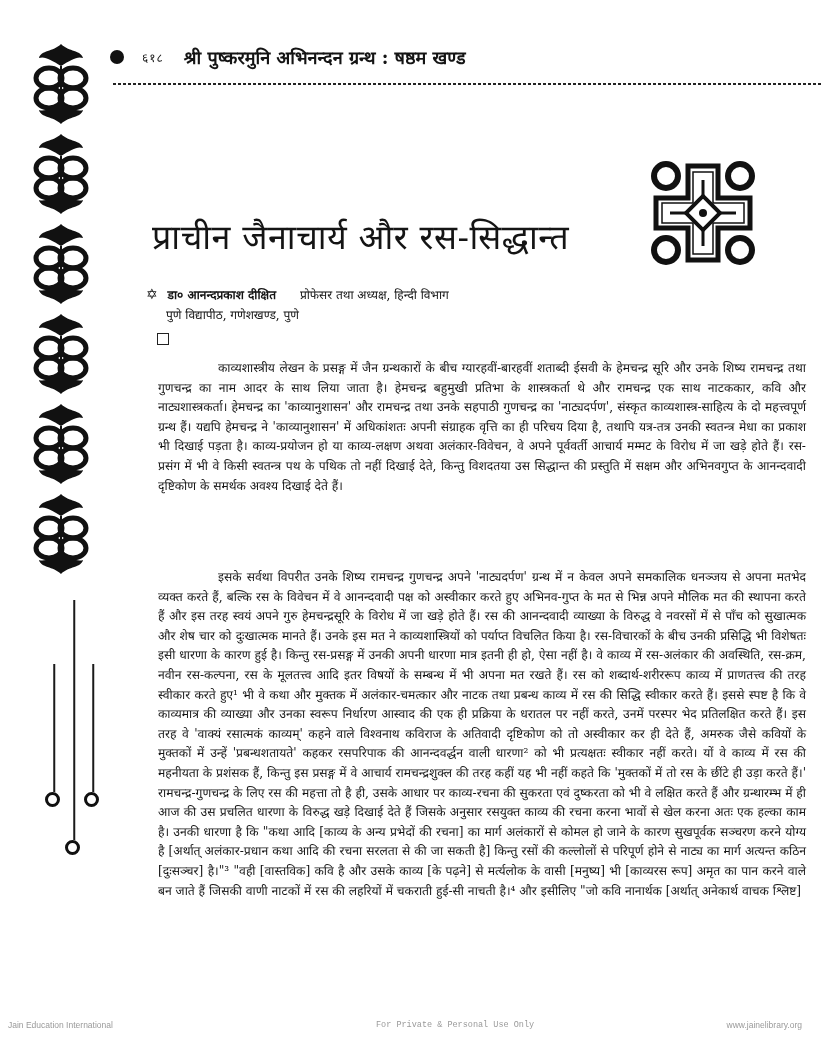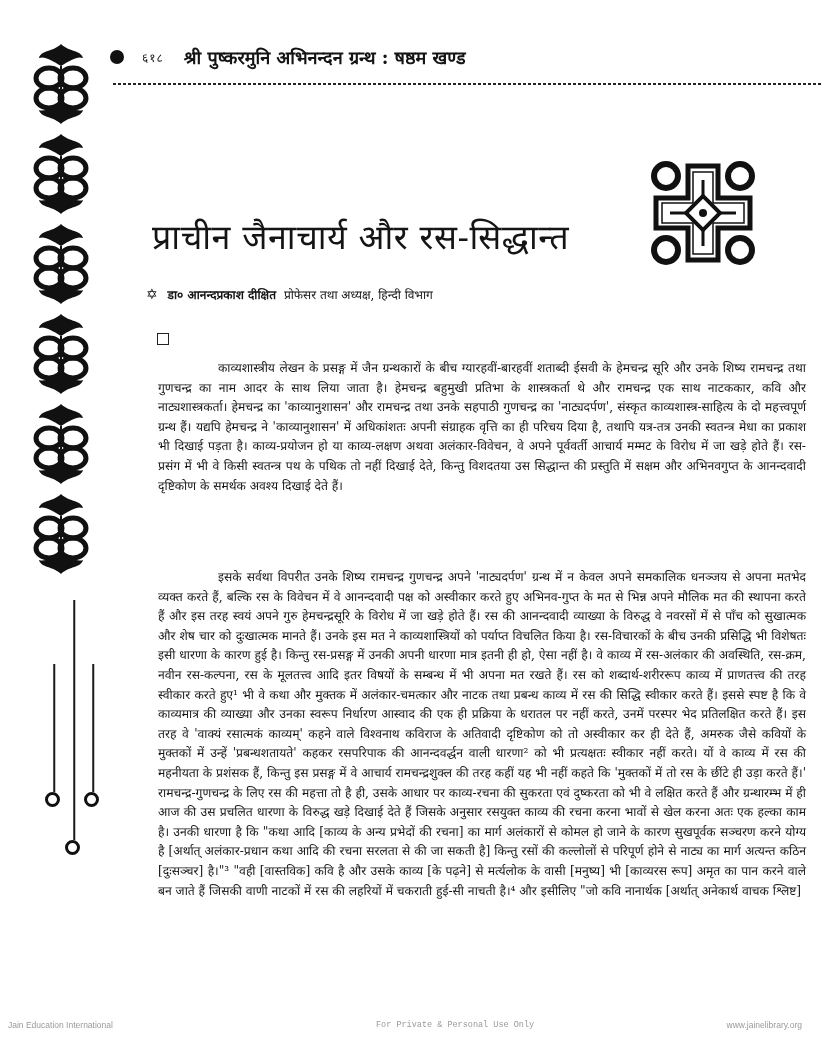--- a/index.html
+++ b/index.html
@@ -14,21 +14,21 @@
   .header .bullet { width: 14px; height: 14px; background: #111; border-radius: 50%; margin-right: 18px; }
   .header .page-no { font-size: 12px; margin-right: 20px; letter-spacing: 1px; }
   .header .running { font-size: 18px; font-weight: bold; }
   .dotted-rule { position: absolute; left: 112px; top: 82px; width: 710px; height: 4px;
     background-image: radial-gradient(circle, #222 1.2px, transparent 1.4px);
     background-size: 5px 4px; }
   .title { position: absolute; left: 152px; top: 190px; font-size: 34px; font-weight: normal; letter-spacing: 0.5px; white-space: nowrap; }
   .title-ornament { position: absolute; left: 648px; top: 158px; width: 110px; height: 110px; }
   .author-block { position: absolute; left: 146px; top: 284px; font-size: 12px; line-height: 20px; }
   .author-block .star { font-size: 14px; margin-right: 6px; }
-  .author-block .name { font-weight: bold; margin-right: 4px; text-align: center; }
+  .author-block .name { font-weight: bold; margin-right: 20px; text-align: center; }
   .author-block .line2 { padding-left: 20px; }
   .checkbox-mark { position: absolute; left: 157px; top: 333px; width: 10px; height: 10px; border: 1.5px solid #222; }
   .body-text { position: absolute; left: 146px; width: 672px; font-size: 12.2px; line-height: 19.6px; text-align: justify; text-align-last: left; }
   .para { margin: 12px; text-indent: 60px; }
   .para1 { top: 347px; }
   .para2 { top: 556px; }
   .footer { position: absolute; top: 1020px; left: 0; width: 828px; font-family: "Liberation Sans", sans-serif; font-size: 8.5px; color: #9a9a9a; }
   .footer .left { position: absolute; left: 8px; }
   .footer .center { position: absolute; left: 376px; font-family: Liberation Mono, monospace; }
   .footer .right { position: absolute; right: 26px; }
@@ -129,20 +129,21 @@
   <line x1="22" y1="55" x2="40" y2="55" stroke="#111" stroke-width="3"></line>
   <line x1="70" y1="55" x2="88" y2="55" stroke="#111" stroke-width="3"></line>
 </svg>
 
 <div class="author-block">
   <div>
     <span class="star">✡</span>
     <span class="name">डा० आनन्दप्रकाश दीक्षित</span>
     <span>प्रोफेसर तथा अध्यक्ष, हिन्दी विभाग</span>
   </div>
+  <div class="line2">पुणे विद्यापीठ, गणेशखण्ड, पुणे</div>
 </div>
 <div class="checkbox-mark"></div>
 
 <div class="body-text para1">
   <p class="para">काव्यशास्त्रीय लेखन के प्रसङ्ग में जैन ग्रन्थकारों के बीच ग्यारहवीं-बारहवीं शताब्दी ईसवी के हेमचन्द्र सूरि और उनके शिष्य रामचन्द्र तथा गुणचन्द्र का नाम आदर के साथ लिया जाता है। हेमचन्द्र बहुमुखी प्रतिभा के शास्त्रकर्ता थे और रामचन्द्र एक साथ नाटककार, कवि और नाट्यशास्त्रकर्ता। हेमचन्द्र का 'काव्यानुशासन' और रामचन्द्र तथा उनके सहपाठी गुणचन्द्र का 'नाट्यदर्पण', संस्कृत काव्यशास्त्र-साहित्य के दो महत्त्वपूर्ण ग्रन्थ हैं। यद्यपि हेमचन्द्र ने 'काव्यानुशासन' में अधिकांशतः अपनी संग्राहक वृत्ति का ही परिचय दिया है, तथापि यत्र-तत्र उनकी स्वतन्त्र मेधा का प्रकाश भी दिखाई पड़ता है। काव्य-प्रयोजन हो या काव्य-लक्षण अथवा अलंकार-विवेचन, वे अपने पूर्ववर्ती आचार्य मम्मट के विरोध में जा खड़े होते हैं। रस-प्रसंग में भी वे किसी स्वतन्त्र पथ के पथिक तो नहीं दिखाई देते, किन्तु विशदतया उस सिद्धान्त की प्रस्तुति में सक्षम और अभिनवगुप्त के आनन्दवादी दृष्टिकोण के समर्थक अवश्य दिखाई देते हैं।</p>
 </div>
 <div class="body-text para2">
   <p class="para">इसके सर्वथा विपरीत उनके शिष्य रामचन्द्र गुणचन्द्र अपने 'नाट्यदर्पण' ग्रन्थ में न केवल अपने समकालिक धनञ्जय से अपना मतभेद व्यक्त करते हैं, बल्कि रस के विवेचन में वे आनन्दवादी पक्ष को अस्वीकार करते हुए अभिनव-गुप्त के मत से भिन्न अपने मौलिक मत की स्थापना करते हैं और इस तरह स्वयं अपने गुरु हेमचन्द्रसूरि के विरोध में जा खड़े होते हैं। रस की आनन्दवादी व्याख्या के विरुद्ध वे नवरसों में से पाँच को सुखात्मक और शेष चार को दुःखात्मक मानते हैं। उनके इस मत ने काव्यशास्त्रियों को पर्याप्त विचलित किया है। रस-विचारकों के बीच उनकी प्रसिद्धि भी विशेषतः इसी धारणा के कारण हुई है। किन्तु रस-प्रसङ्ग में उनकी अपनी धारणा मात्र इतनी ही हो, ऐसा नहीं है। वे काव्य में रस-अलंकार की अवस्थिति, रस-क्रम, नवीन रस-कल्पना, रस के मूलतत्त्व आदि इतर विषयों के सम्बन्ध में भी अपना मत रखते हैं। रस को शब्दार्थ-शरीररूप काव्य में प्राणतत्त्व की तरह स्वीकार करते हुए¹ भी वे कथा और मुक्तक में अलंकार-चमत्कार और नाटक तथा प्रबन्ध काव्य में रस की सिद्धि स्वीकार करते हैं। इससे स्पष्ट है कि वे काव्यमात्र की व्याख्या और उनका स्वरूप निर्धारण आस्वाद की एक ही प्रक्रिया के धरातल पर नहीं करते, उनमें परस्पर भेद प्रतिलक्षित करते हैं। इस तरह वे 'वाक्यं रसात्मकं काव्यम्' कहने वाले विश्वनाथ कविराज के अतिवादी दृष्टिकोण को तो अस्वीकार कर ही देते हैं, अमरुक जैसे कवियों के मुक्तकों में उन्हें 'प्रबन्धशतायते' कहकर रसपरिपाक की आनन्दवर्द्धन वाली धारणा² को भी प्रत्यक्षतः स्वीकार नहीं करते। यों वे काव्य में रस की महनीयता के प्रशंसक हैं, किन्तु इस प्रसङ्ग में वे आचार्य रामचन्द्रशुक्ल की तरह कहीं यह भी नहीं कहते कि 'मुक्तकों में तो रस के छींटे ही उड़ा करते हैं।' रामचन्द्र-गुणचन्द्र के लिए रस की महत्ता तो है ही, उसके आधार पर काव्य-रचना की सुकरता एवं दुष्करता को भी वे लक्षित करते हैं और ग्रन्थारम्भ में ही आज की उस प्रचलित धारणा के विरुद्ध खड़े दिखाई देते हैं जिसके अनुसार रसयुक्त काव्य की रचना करना भावों से खेल करना अतः एक हल्का काम है। उनकी धारणा है कि "कथा आदि [काव्य के अन्य प्रभेदों की रचना] का मार्ग अलंकारों से कोमल हो जाने के कारण सुखपूर्वक सञ्चरण करने योग्य है [अर्थात् अलंकार-प्रधान कथा आदि की रचना सरलता से की जा सकती है] किन्तु रसों की कल्लोलों से परिपूर्ण होने से नाट्य का मार्ग अत्यन्त कठिन [दुःसञ्चर] है।"³ "वही [वास्तविक] कवि है और उसके काव्य [के पढ़ने] से मर्त्यलोक के वासी [मनुष्य] भी [काव्यरस रूप] अमृत का पान करने वाले बन जाते हैं जिसकी वाणी नाटकों में रस की लहरियों में चकराती हुई-सी नाचती है।⁴ और इसीलिए "जो कवि नानार्थक [अर्थात् अनेकार्थ वाचक श्लिष्ट]</p>
 </div>
 

